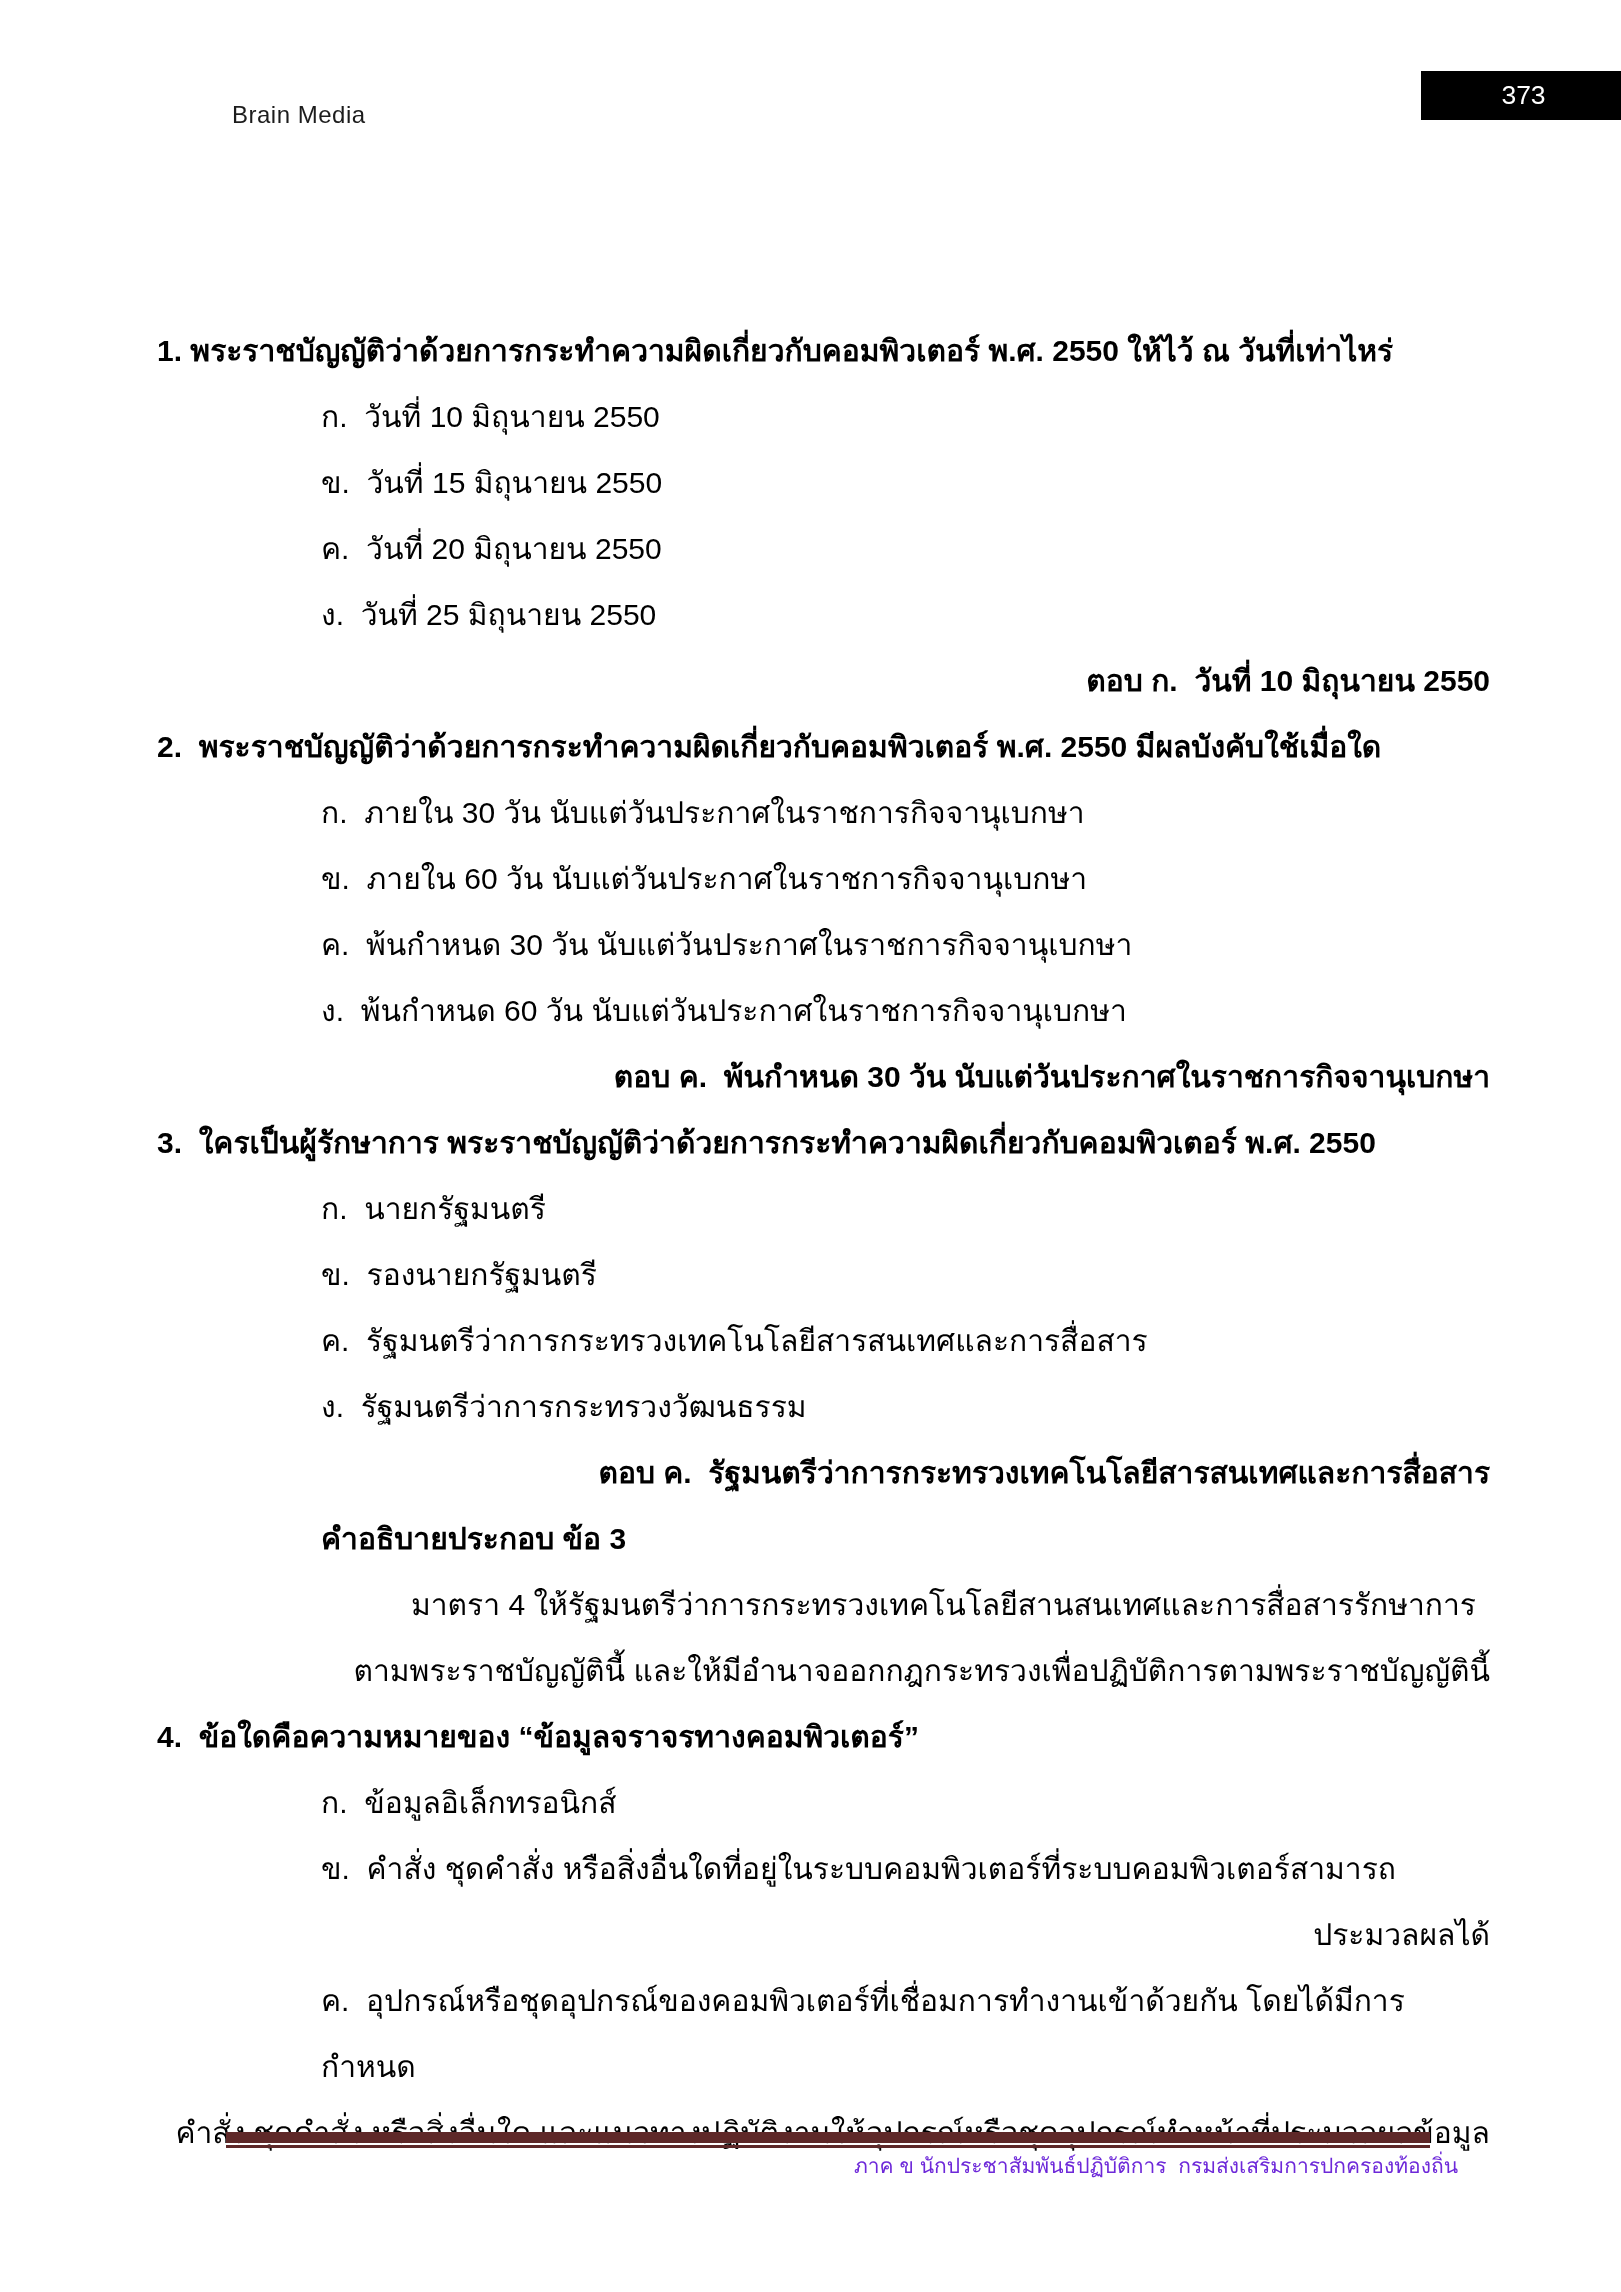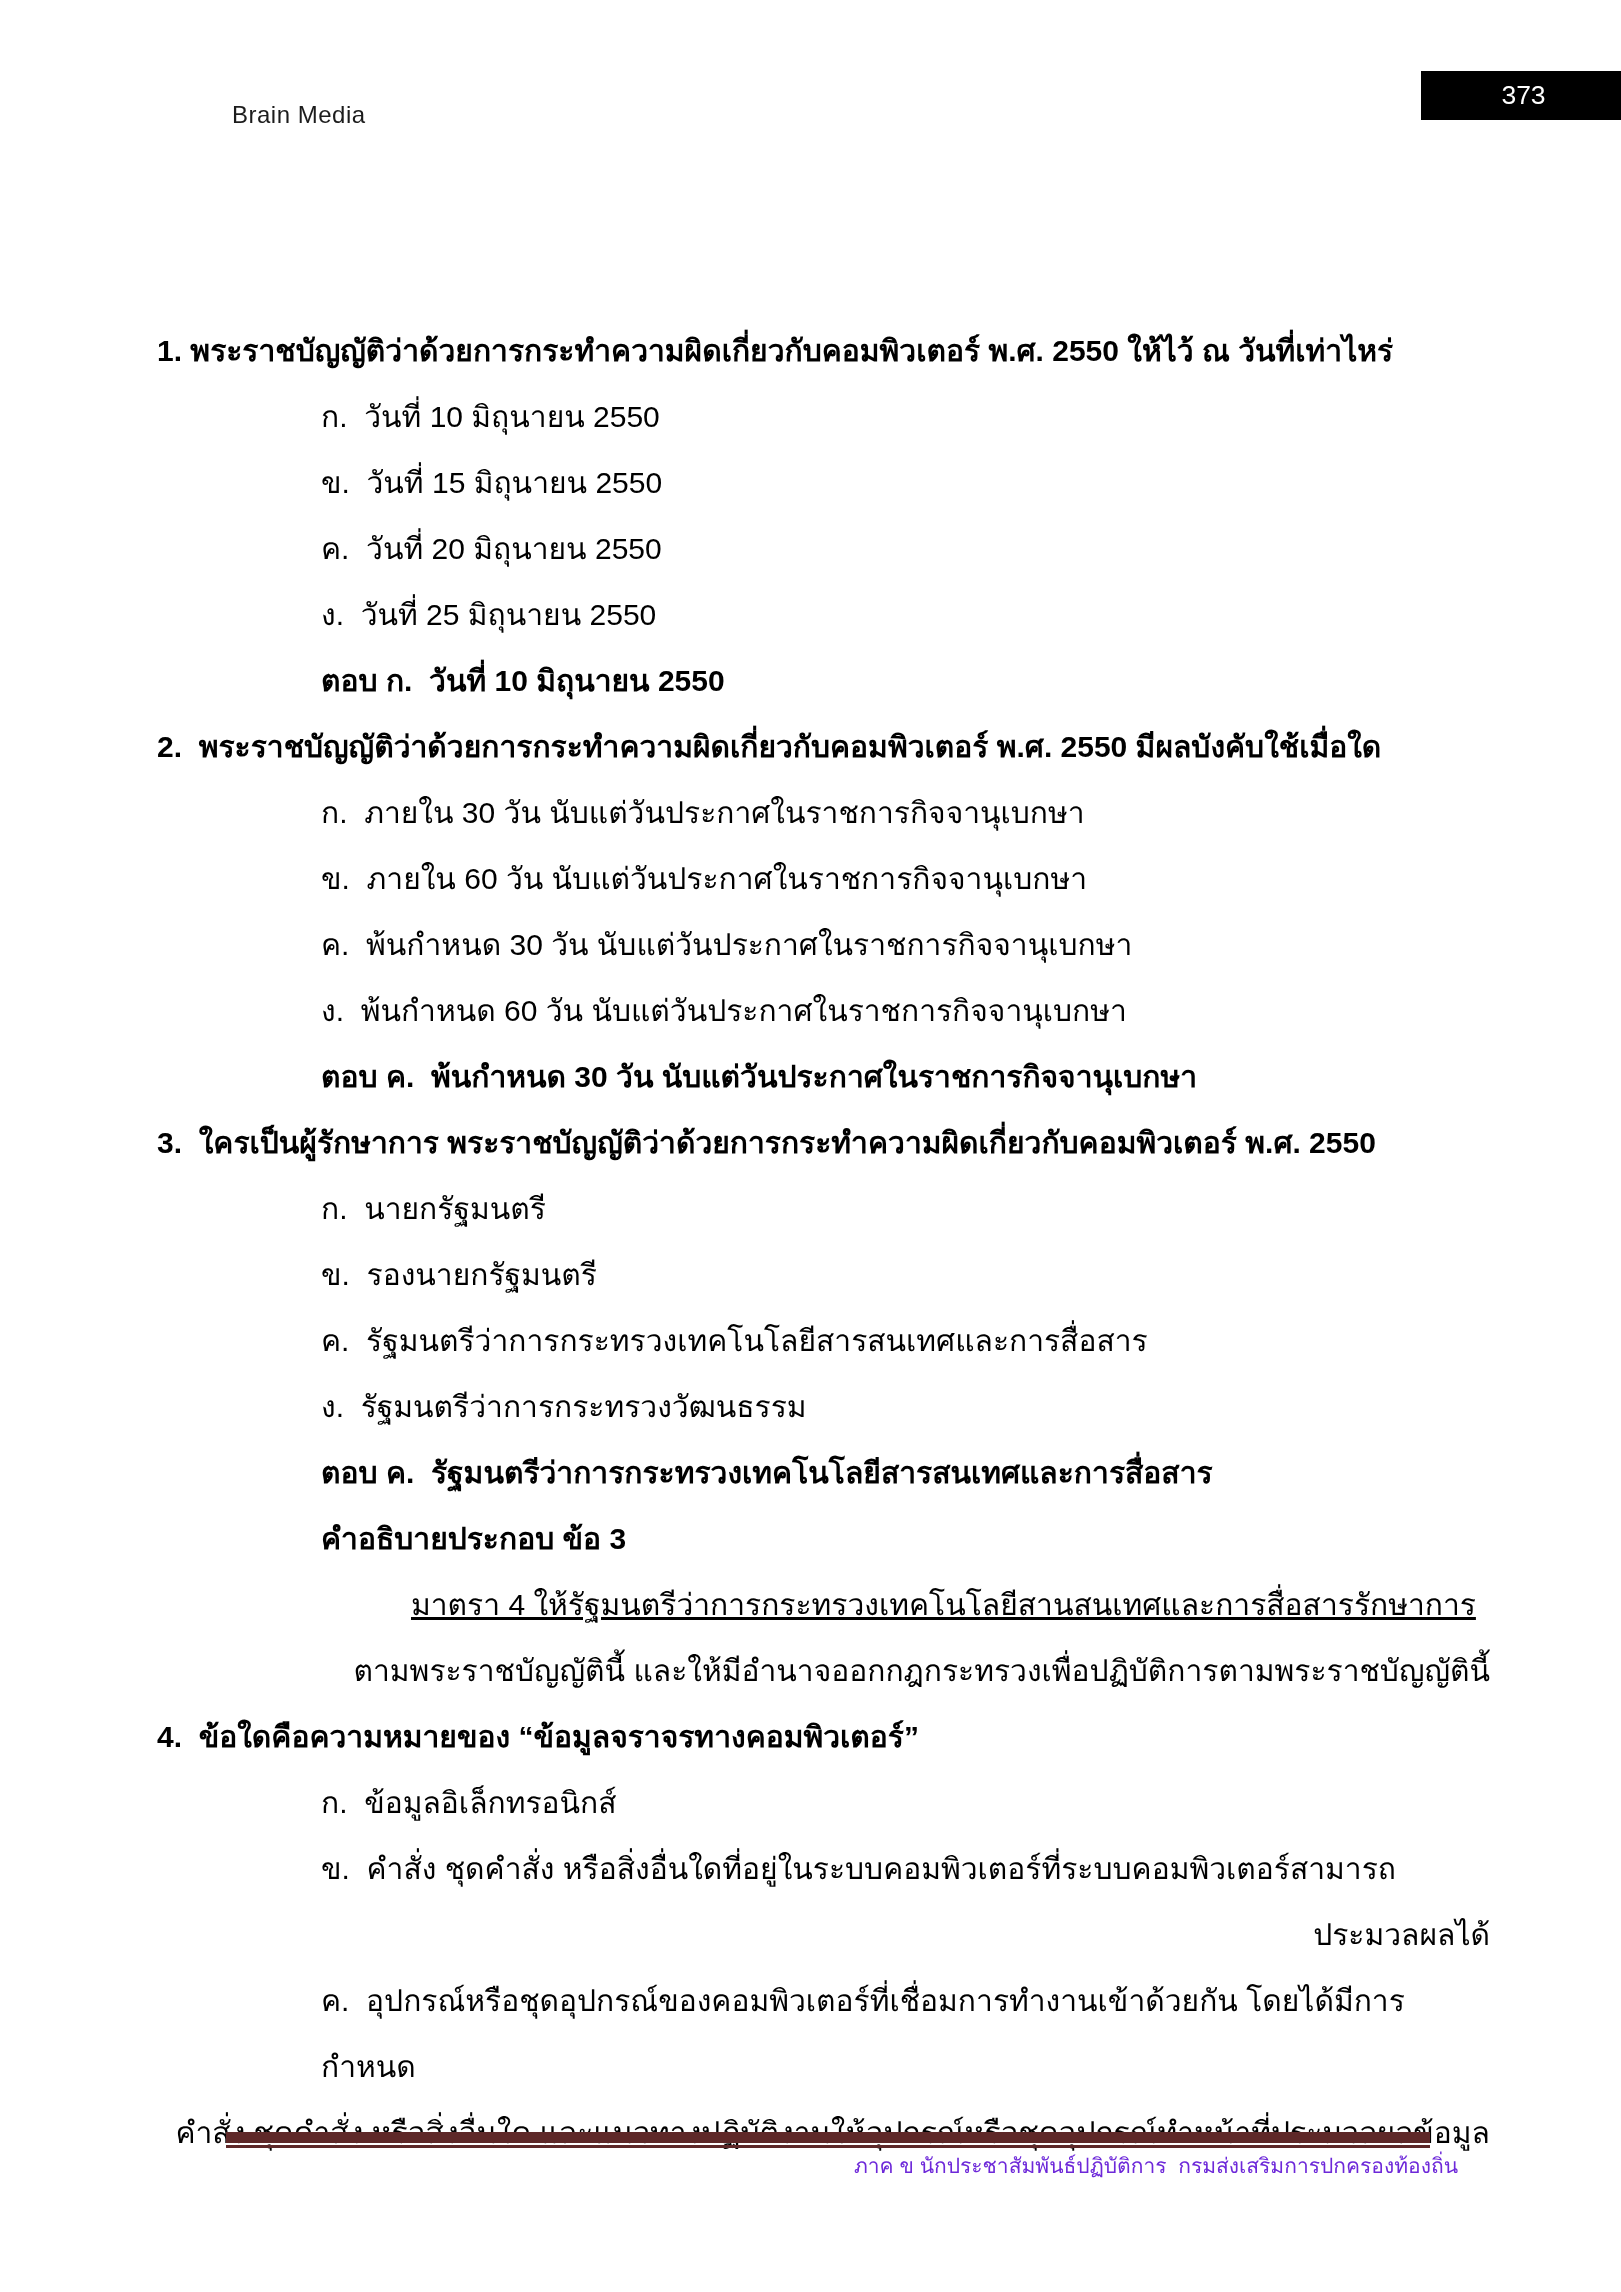--- a/index.html
+++ b/index.html
@@ -46,23 +46,23 @@
   .line.title {
     text-align: center;
     font-weight: bold;
     font-size: 31px;
     text-decoration: underline;
     text-underline-offset: 5.9px;
     text-decoration-thickness: 2px;
   }
   .line.question { font-weight: bold; }
   .line.choice   { padding-left: 164px; }
-  .line.answer   { padding-left: 164px; font-weight: bold; }
+  .line.answer   { padding-left: 164px; font-weight: bold; text-align: right; }
   .line.note     { padding-left: 164px; font-weight: bold; }
-  .line.indent   { padding-left: 254px; text-decoration: underline; }
+  .line.indent   { padding-left: 254px; }
   .line.flush    { padding-left: 0; text-align: right; }
   .footer-rule {
     position: absolute;
     left: 226px; top: 2132px;
     width: 1204px;
   }
   .footer-rule .thick { height: 10.8px; background: var(--rule-color, #5e2828); }
   .footer-rule .thin  { height: 2.9px; margin-top: 2px; background: var(--rule-color, #5e2828); }
   .footer-text {
     position: absolute;

